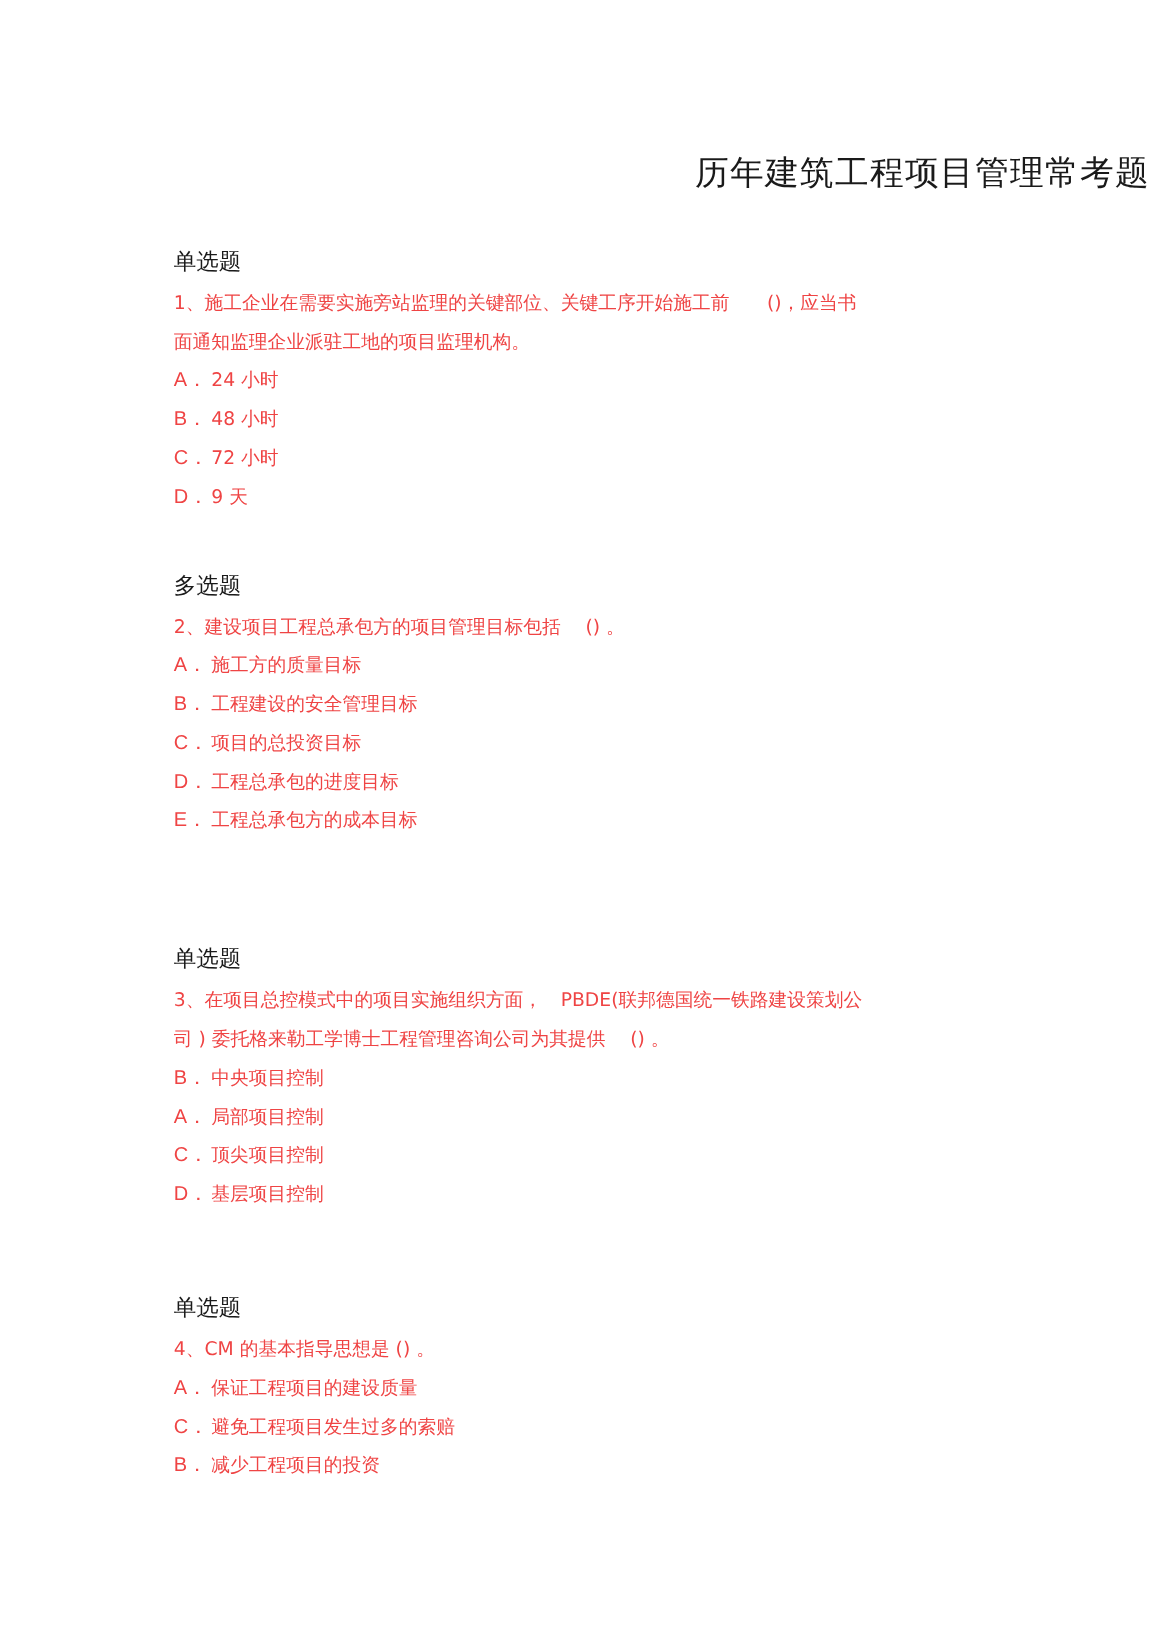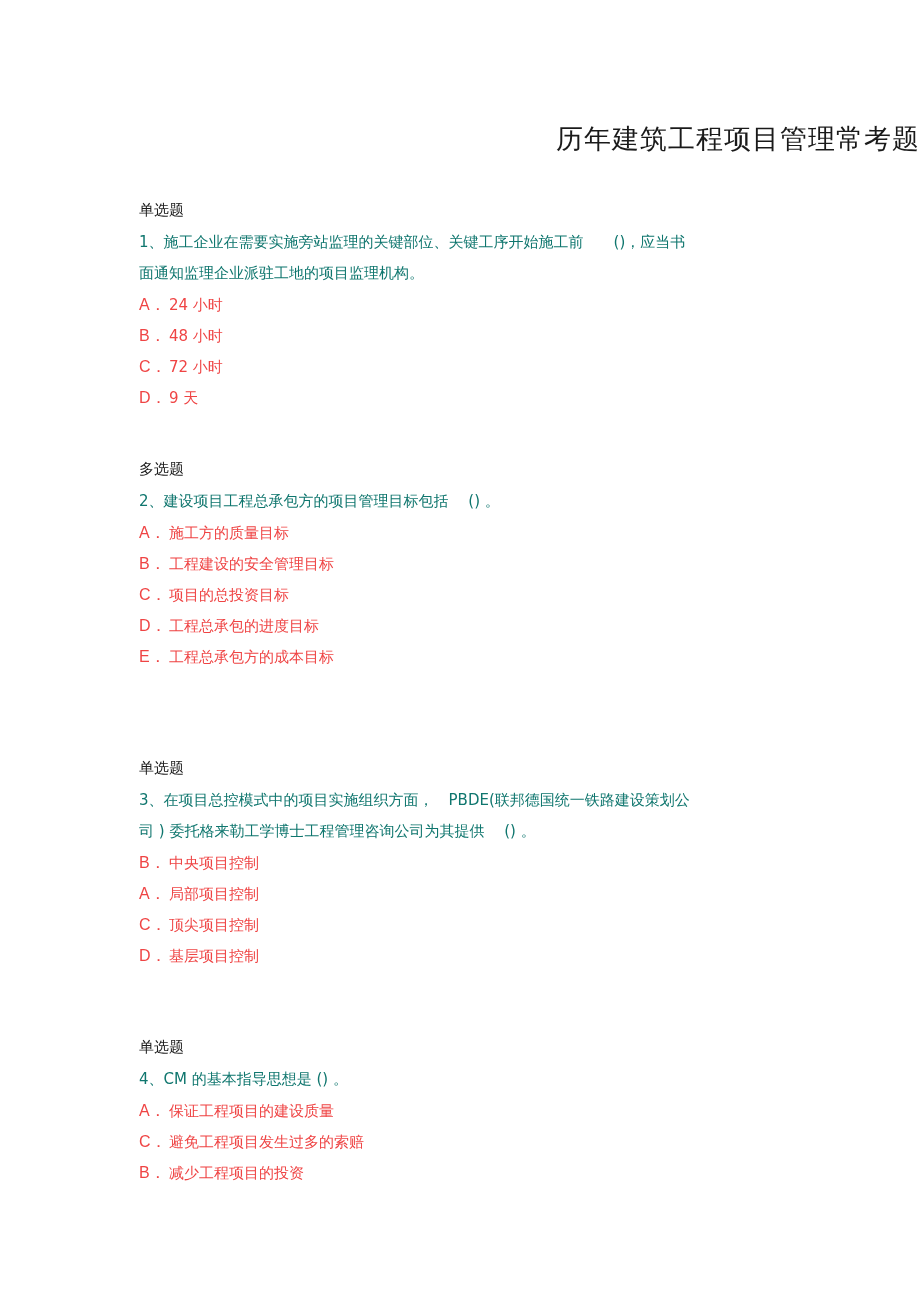--- a/index.html
+++ b/index.html
@@ -33,31 +33,31 @@
     color: #1a1a1a;
     letter-spacing: 1px;
   }
   .question {
     position: absolute;
     left: 139px;
     width: 640px;
   }
   .q-type {
     font-family: "DejaVu Serif", "Liberation Serif", serif;
-    font-size: 15px;
+    font-size: 18px;
     line-height: 26px;
     color: #1a1a1a;
     height: 30px;
   }
   .q-line {
     font-size: 15px;
     line-height: 31px;
     height: 31px;
     white-space: nowrap;
-    color: #0f766e;
+    color: #ef4444;
   }
   .opt {
     font-size: 15px;
     line-height: 31px;
     height: 31px;
     white-space: nowrap;
     color: #ef4444;
   }
   .opt .letter {
     font-family: "Liberation Sans", sans-serif;

